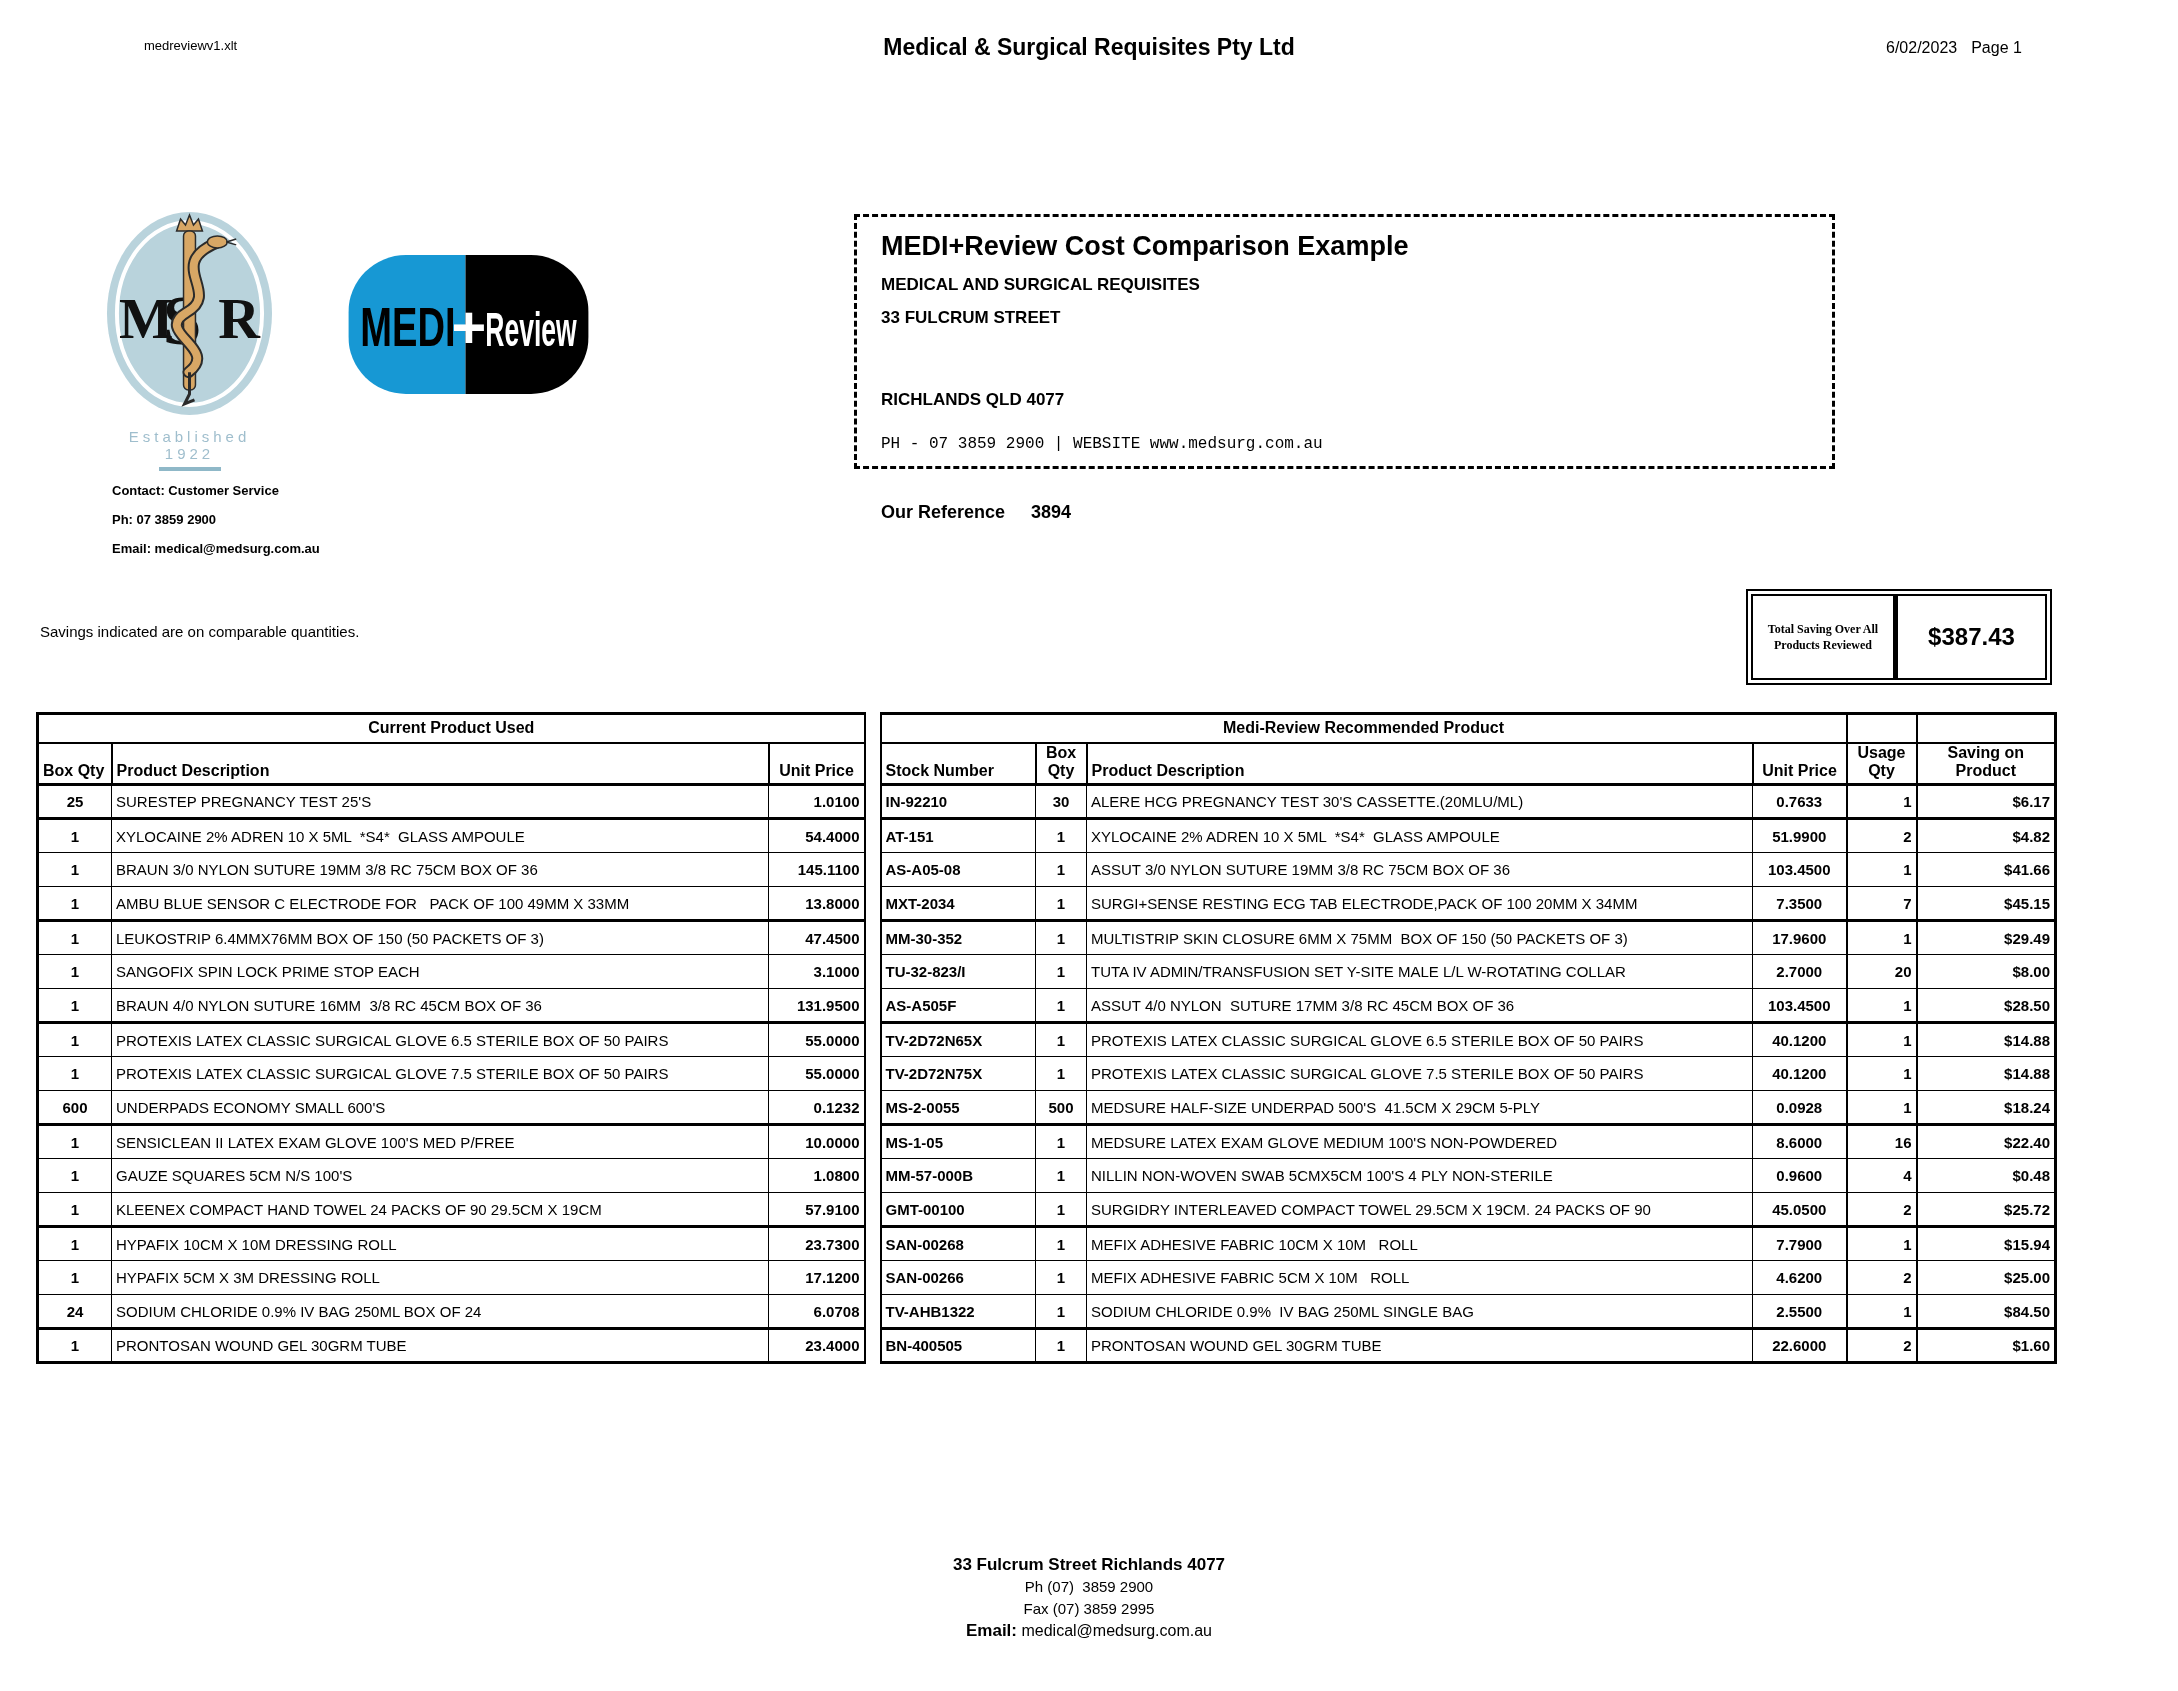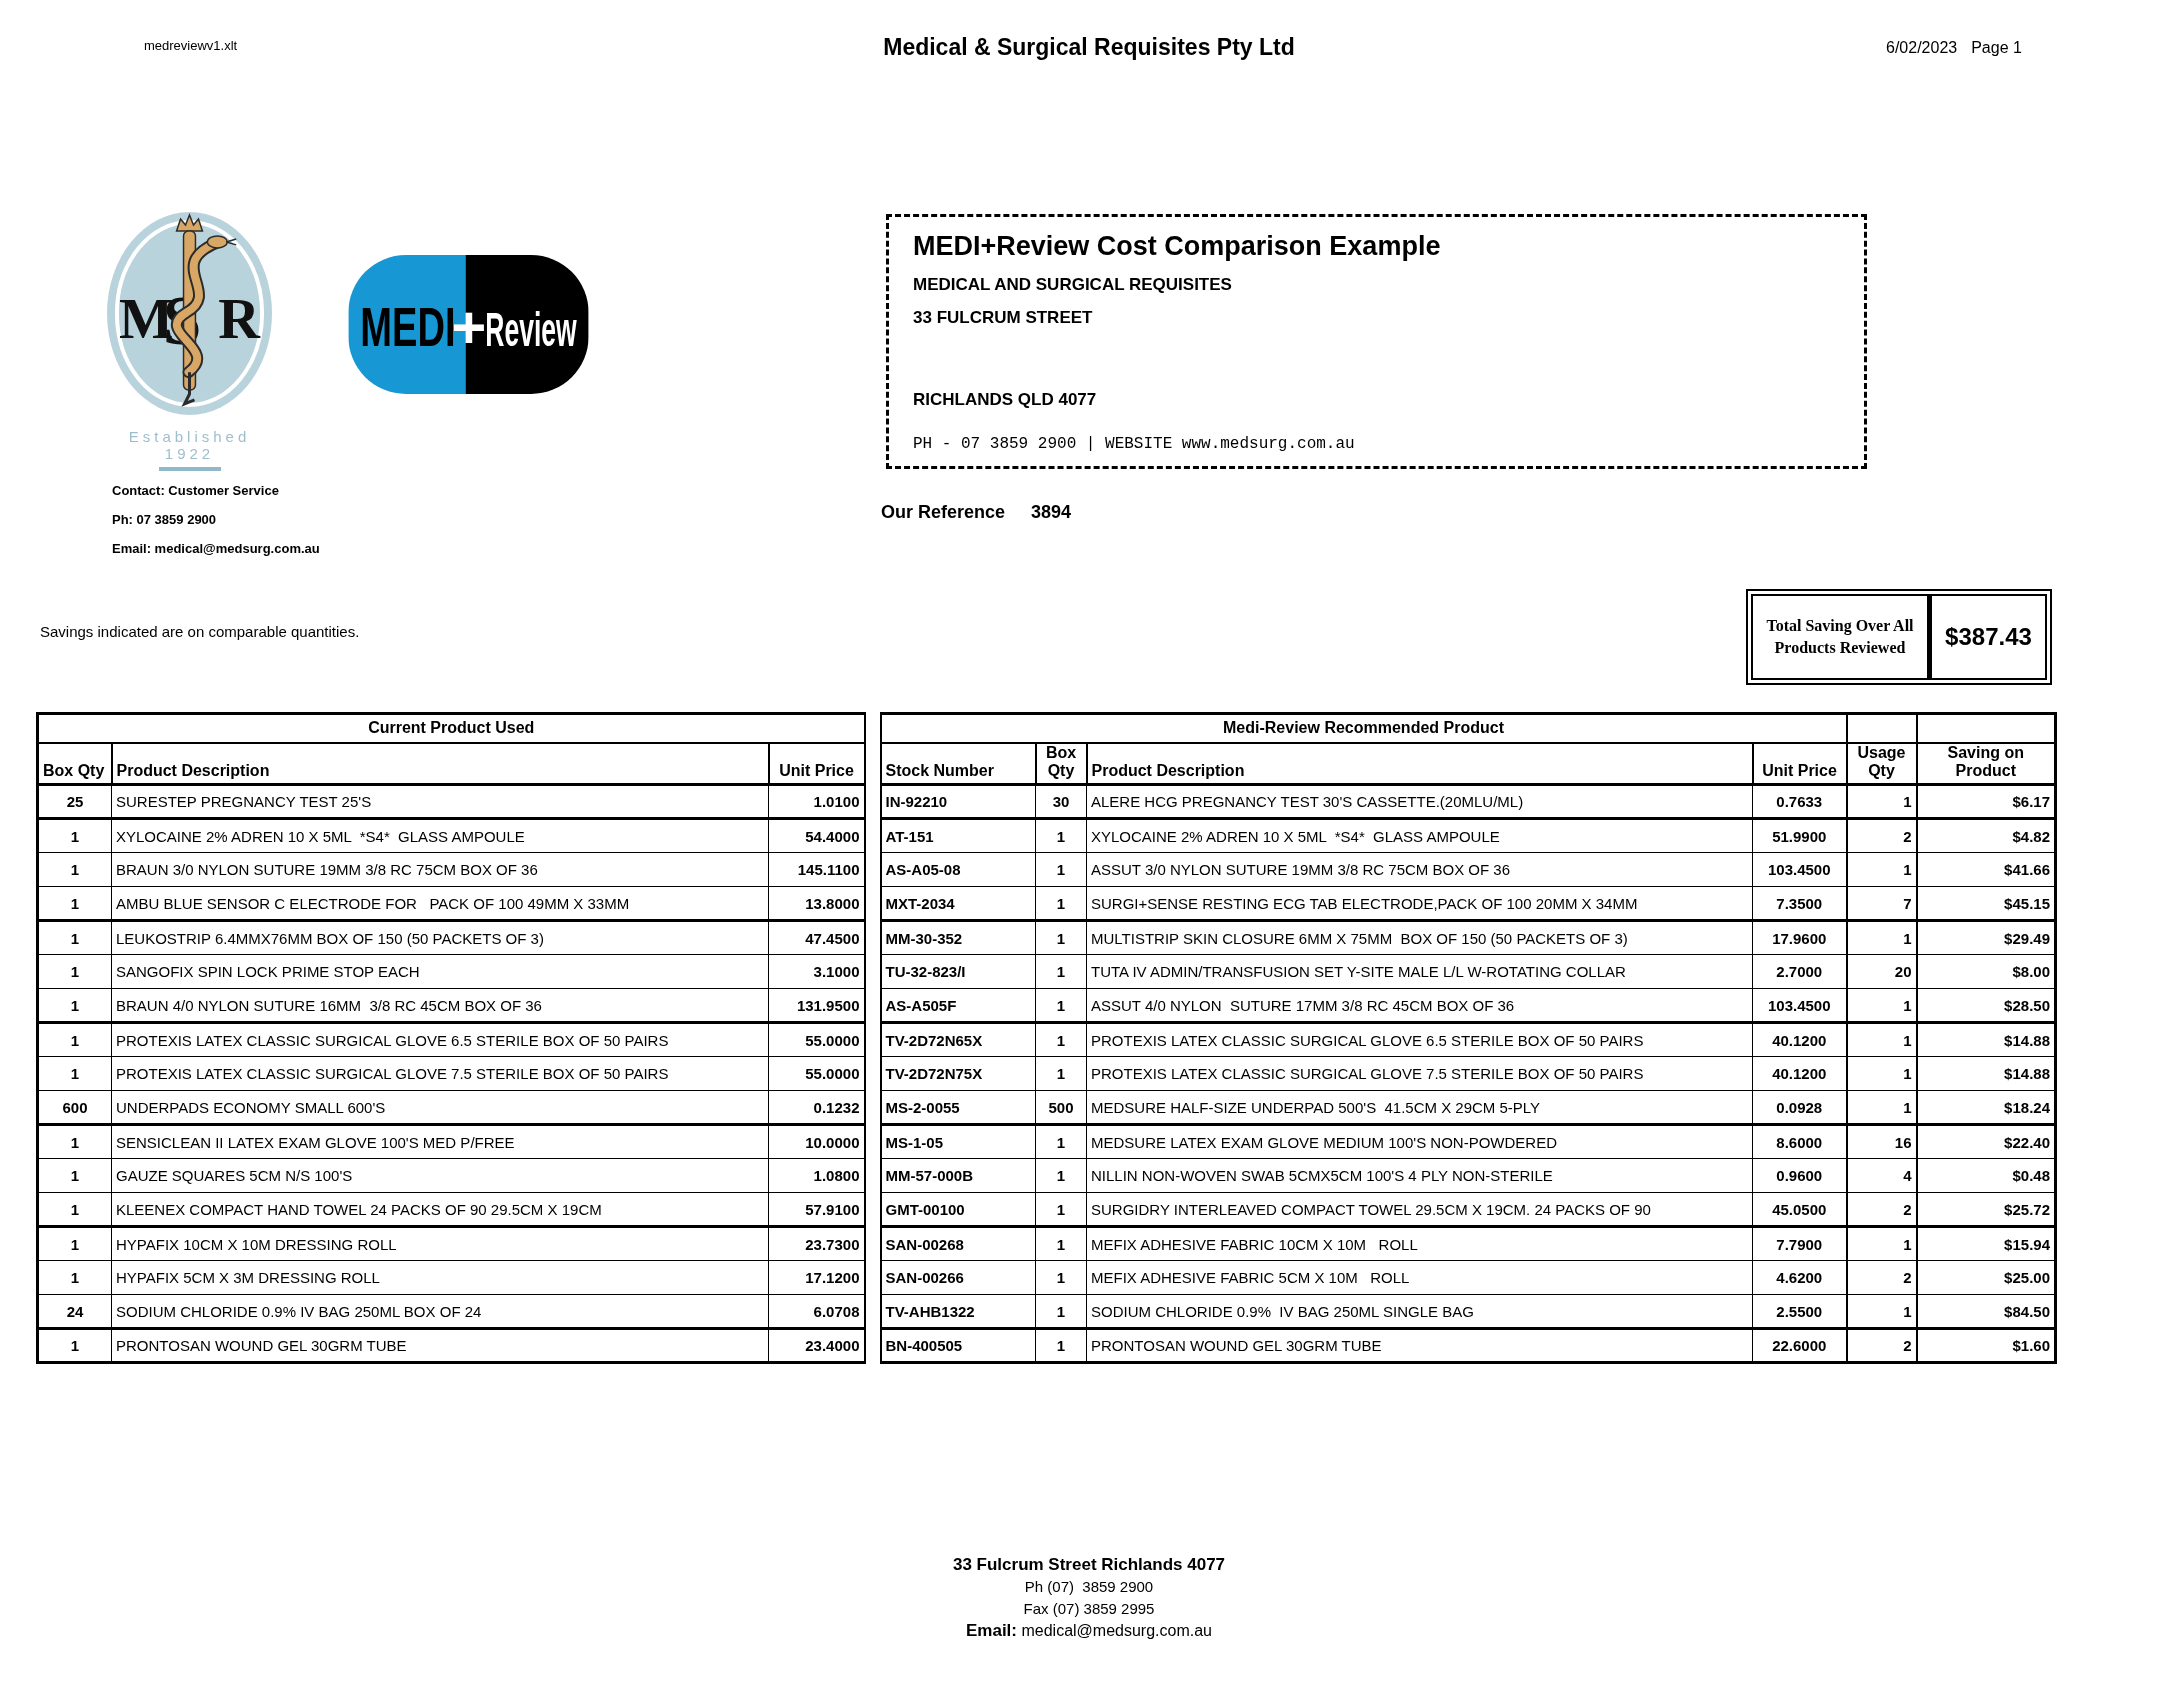--- a/index.html
+++ b/index.html
@@ -13,40 +13,40 @@
 
   
   .msr-logo{position:absolute;left:100px;top:209px;width:179px;text-align:center;}
   .established{margin-top:6px;font-size:15px;letter-spacing:4px;color:#9fbecd;}
   .est-line{width:62px;height:4px;background:#8fb8c8;margin:5px auto 0 auto;}
 
   
   .mr-logo{position:absolute;left:348px;top:255px;}
 
   
-  .info-box{position:absolute;left:886px;top:214px;width:981px;height:255px;border:3px dashed #000;padding:10px 0 0 24px;box-sizing:border-box;}
+  .info-box{position:absolute;left:854px;top:214px;width:981px;height:255px;border:3px dashed #000;padding:10px 0 0 24px;box-sizing:border-box;}
   .info-title{font-size:27px;font-weight:bold;margin-top:4px;}
   .info-line{font-size:17px;font-weight:bold;margin-top:13px;}
   .info-line.gap-above{margin-top:62px;}
   .info-phone{font-size:16px;font-weight:normal;margin-top:25px;font-family:Liberation Mono, monospace;}
 
   
   .contact{position:absolute;left:112px;top:476px;font-size:13px;font-weight:bold;line-height:29px;}
 
   
   .reference{position:absolute;left:881px;top:502px;font-size:18px;font-weight:bold;}
   .reference .ref-value{margin-left:26px;}
 
   
   .savings-note{position:absolute;left:40px;top:623px;font-size:15px;}
 
   
   .total-box{position:absolute;left:1746px;top:589px;width:306px;height:96px;border:2px solid #000;padding:3px;box-sizing:border-box;}
   .total-inner{width:100%;height:100%;border:2px solid #000;box-sizing:border-box;display:flex;}
-  .total-label{width:179px;display:flex;align-items:center;justify-content:center;text-align:center;font-family:"Liberation Serif",serif;font-weight:bold;font-size:16px;line-height:1.35;border-right:5px solid #000;padding:0 8px;box-sizing:border-box;}
+  .total-label{width:145px;display:flex;align-items:center;justify-content:center;text-align:center;font-family:"Liberation Serif",serif;font-weight:bold;font-size:12px;line-height:1.35;border-right:5px solid #000;padding:0 8px;box-sizing:border-box;}
   .total-value{flex:1;display:flex;align-items:center;justify-content:center;font-size:24px;font-weight:bold;}
 
   
   .main-table{position:absolute;left:36px;top:712px;}
   table{border-collapse:collapse;table-layout:fixed;}
   th,td{border:1px solid #000;padding:0 4px;overflow:hidden;box-sizing:border-box;}
   thead th{border-width:2px;font-size:16px;background:#fff;}
   thead tr.t1 th{border-top-width:3px;height:29px;text-align:center;}
   thead tr.t2 th{border-bottom-width:3px;height:42px;vertical-align:bottom;padding-bottom:3px;}
   th.al{text-align:left;} th.ac{text-align:center;}

